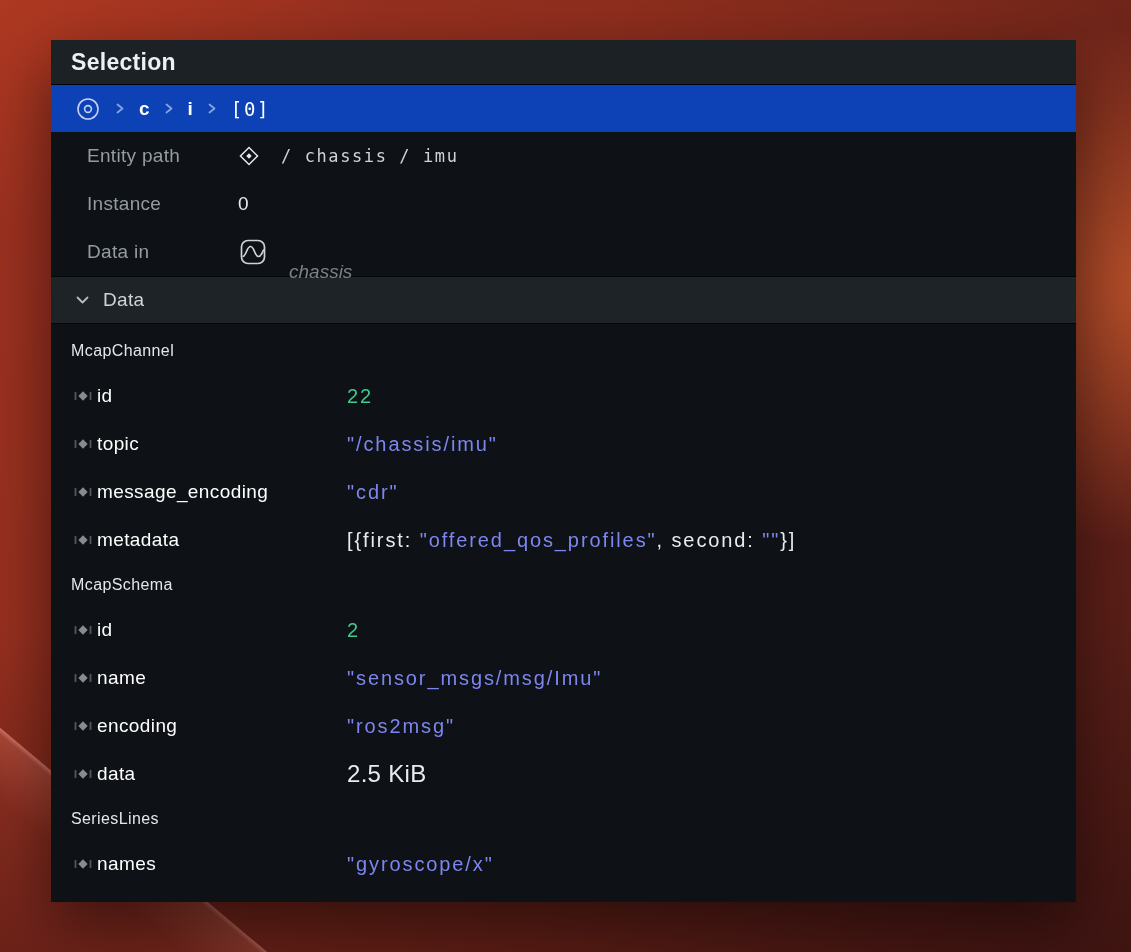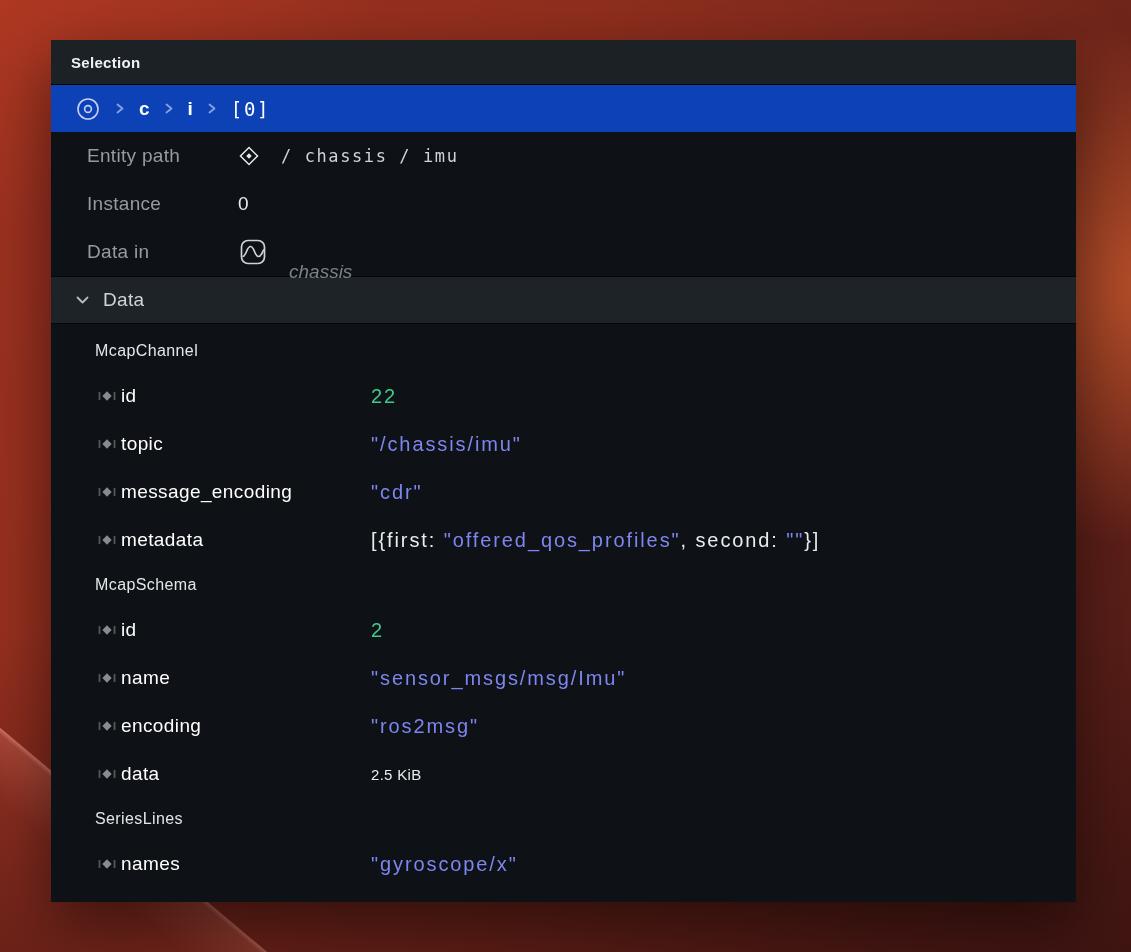--- a/index.html
+++ b/index.html
@@ -27,21 +27,21 @@
 
   .panel{
     position:absolute; left:51px; top:40px; width:1025px; height:862px;
     background:#0e1115; box-shadow:0 24px 60px rgba(0,0,0,0.5);
     color:#e9ecef;
   }
   .title-bar{
     height:45px; background:#1c2125; border-bottom:1px solid #020304;
     display:flex; align-items:center; padding-left:20px;
   }
-  .title-bar .title{ font-size:15px; font-weight:700; letter-spacing:0.3px; color:#eef1f3; }
+  .title-bar .title{ font-size:23px; font-weight:700; letter-spacing:0.3px; color:#eef1f3; }
 
   .crumb-bar{
     height:47px; background:#0c42b5; display:flex; align-items:center;
     padding-left:24px; gap:14px;
   }
   .crumb{ color:#ffffff; font-size:19px; font-weight:700; }
   .crumb.mono{ font-family:"DejaVu Sans Mono", monospace; font-weight:500; letter-spacing:1.6px; font-size:19px; }
   .crumb-sep{ display:flex; align-items:center; }
 
   .info-row{ height:48px; display:flex; align-items:center; padding-left:36px; }
@@ -51,32 +51,32 @@
   .plain-val{ font-size:19px; color:#e9ecef; }
   .italic-val{ font-size:19px; font-style:italic; color:#7b8288;margin-top:40px; }
 
   .section-band{
     height:48px; background:#1d2327;
     border-top:1px solid #040607; border-bottom:1px solid #040607;
     display:flex; align-items:center; padding-left:24px; gap:13px; cursor:default;
   }
   .section-band .band-label{ font-size:19px; font-weight:500; letter-spacing:0.3px; color:#ced5da; }
 
-  .data-body{ padding-top:6px;padding-left:24px; }
+  .data-body{ padding-top:6px; }
   .group-header{ height:42px; display:flex; align-items:center; padding-left:20px;
     font-size:16px; font-weight:500; letter-spacing:0.4px; color:#e3e7ea; }
   .data-row{ height:48px; display:flex; align-items:center; padding-left:22px; }
   .data-row .comp-icon{ width:20px; flex:none; display:flex; align-items:center; }
   .data-row .row-label{ width:250px; flex:none; margin-left:4px;
     font-size:19px; letter-spacing:0.4px; color:#ffffff; }
   .val{ font-family:Liberation Sans, sans-serif; font-size:20px; letter-spacing:1.9px; white-space:pre; }
   .val.num{ color:#40c98c; }
   .val.str{ color:#7d86ef; }
   .val.plain{ color:#e9ecef; }
-  .val-sans{ font-size:15px; color:#e9ecef; letter-spacing:0.3px; }
+  .val-sans{ font-size:24px; color:#e9ecef; letter-spacing:0.3px; }
 </style>
 </head>
 <body>
 
 <div class="wp-band"></div>
 <div class="wp-vignette"></div>
 
 <div class="panel">
 
   <div class="title-bar">

